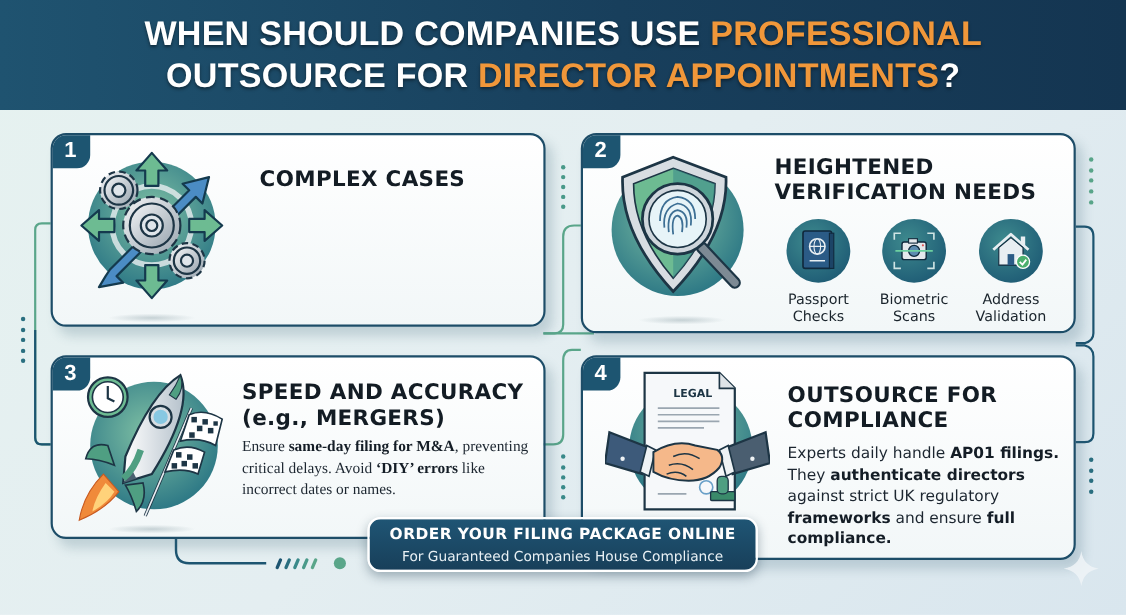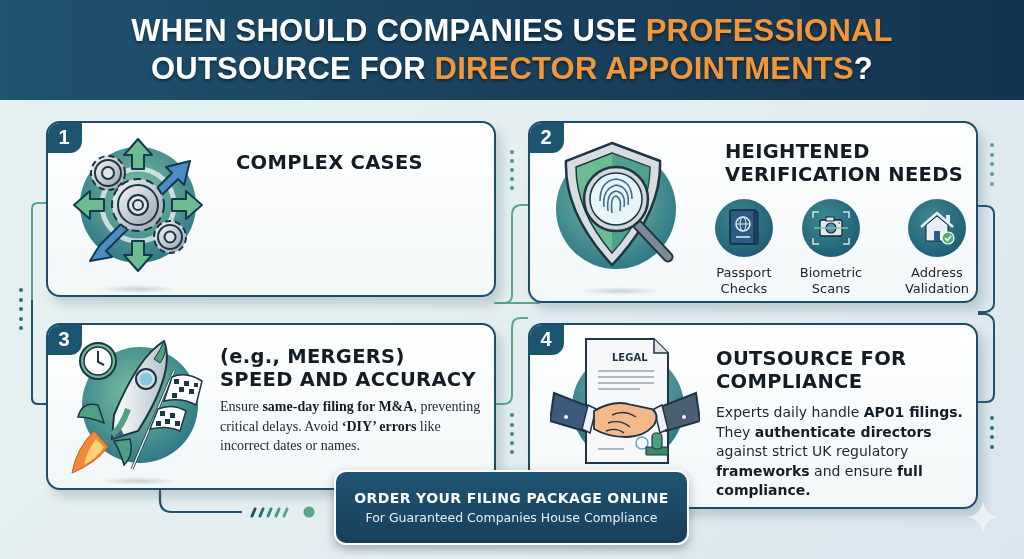--- a/index.html
+++ b/index.html
@@ -53,21 +53,21 @@
 
   .sub-item { position: absolute; width: 80px; text-align: center; }
   .sub-item .circ {
     width: 58px; height: 58px; border-radius: 50%; margin: 0 auto;
     background: radial-gradient(circle at 40% 35%, #3e8a8e 0%, #226178 70%, #1b4f68 100%);
     display: flex; align-items: center; justify-content: center;
   }
   .sub-item .lbl { font-size: 13px; line-height: 15.5px; color: #1a242c; margin-top: 8px; }
 
   .cta {
-    position: absolute; left: 334px; top: 470px; width: 355px; height: 75px;
+    position: absolute; left: 334px; top: 470px; width: 355px; height: 50px;
     background: linear-gradient(180deg, #1f5574 0%, #183f5a 100%);
     border: 2.5px solid #ffffff; border-radius: 12px;
     box-shadow: 0 4px 10px rgba(20,50,70,0.35);
     display: flex; flex-direction: column; align-items: center; justify-content: center;
     cursor: pointer;
   }
   .cta .main { color: #fff; font-weight: bold; font-size: 14px; letter-spacing: 0.4px; font-family: "DejaVu Sans", sans-serif; }
   .cta .sub { color: #e8f0f4; font-size: 12.5px; margin-top: 4px; font-family: "DejaVu Sans", sans-serif; }
 
   .sparkle { position: absolute; left: 966px; top: 500px; }
@@ -201,21 +201,21 @@
       <circle cx="66" cy="66" r="26" fill="#e7f4f8" stroke="#1d3545" stroke-width="1.5"></circle>
       <g fill="none" stroke="#3d6f94" stroke-width="1.6">
         <path d="M54 74 Q52 56 66 52 Q80 54 78 72"></path>
         <path d="M58 78 Q56 60 66 58 Q76 60 74 74"></path>
         <path d="M62 80 Q60 64 66 63 Q72 65 70 78"></path>
         <path d="M50 68 Q50 48 66 46 Q82 48 82 66"></path>
       </g>
     </svg>
   </div>
   <div class="icon-shadow" style="left:50px; top:164px; width:80px;"></div>
-  <div class="title" style="left:174px; top:17px;margin-left:21px;">
+  <div class="title" style="left:174px; top:17px;">
     <div>HEIGHTENED</div>
     <div>VERIFICATION NEEDS</div>
   </div>
 
   <div class="sub-item" style="left:174px; top:76px;">
     <div class="circ">
       <svg width="34" height="40" viewBox="0 0 34 40">
           <rect x="3" y="2" width="26" height="34" rx="2" fill="#2b5b86" stroke="#10293c" stroke-width="1.5"></rect>
           <rect x="27" y="4" width="4" height="32" fill="#1c4466" stroke="#10293c" stroke-width="1"></rect>
           <circle cx="16" cy="16" r="7" fill="none" stroke="#e8eef2" stroke-width="1.5"></circle>
@@ -243,21 +243,21 @@
           <circle cx="20" cy="18" r="5" fill="#5d8bb0" stroke="#10293c" stroke-width="1.2"></circle>
           <circle cx="28" cy="13" r="1" fill="#e05555"></circle>
           <line x1="3" y1="18" x2="37" y2="18" stroke="#6dd0a0" stroke-width="1.5"></line>
         </svg>
     </div>
     <div class="lbl">
         <div>Biometric</div>
         <div>Scans</div>
       </div>
   </div>
-  <div class="sub-item" style="left:349px; top:76px;margin-left:18px;">
+  <div class="sub-item" style="left:349px; top:76px;">
     <div class="circ">
       <svg width="40" height="38" viewBox="0 0 40 38">
           <path d="M4 18 L20 4 L36 18" fill="none" stroke="#e8eef2" stroke-width="2.5" stroke-linejoin="round"></path>
           <rect x="29" y="6" width="4" height="8" fill="#e8eef2"></rect>
           <path d="M9 16 V32 H31 V16 L20 7 Z" fill="#e8eef2" stroke="#10293c" stroke-width="1"></path>
           <rect x="17" y="22" width="6" height="10" fill="#2b5b86"></rect>
           <circle cx="31" cy="29" r="6" fill="#4caf6e" stroke="#fff" stroke-width="1.2"></circle>
           <path d="M28 29 L30.5 31.5 L34 27" fill="none" stroke="#fff" stroke-width="1.6"></path>
         </svg>
     </div>
@@ -317,22 +317,22 @@
       <circle cx="78" cy="48" r="10" fill="#d6dde2" stroke="#1d3545" stroke-width="2"></circle>
       <circle cx="78" cy="48" r="6.5" fill="#87c8e2"></circle>
 
       <circle cx="30" cy="30" r="18" fill="#6dbb92" stroke="#1d3545" stroke-width="2"></circle>
       <circle cx="30" cy="30" r="14" fill="#fff" stroke="#1d3545" stroke-width="1.5"></circle>
       <path d="M30 20 V31 L36 34" fill="none" stroke="#1d3545" stroke-width="2"></path>
     </svg>
   </div>
   <div class="icon-shadow" style="left:50px; top:152px; width:80px;"></div>
   <div class="title" style="left:172px; top:20px;">
+    <div>SPEED AND ACCURACY</div>
     <div>(e.g., MERGERS)</div>
-    <div>SPEED AND ACCURACY</div>
   </div>
   <div class="desc" style="left:172px; top:72px; width:270px;font-family:Liberation Serif, serif;">
     <span>Ensure </span><b>same-day filing for M&amp;A</b><span>, preventing critical delays. Avoid </span><b>‘DIY’ errors</b><span> like incorrect dates or names.</span>
   </div>
 </div>
 
 <div class="card" style="left:528px; top:323px; width:450px; height:186px;">
   <div class="badge">4</div>
   <div class="icon-wrap" style="left:20px; top:8px; width:150px; height:140px;">
     <svg width="150" height="140" viewBox="0 0 150 140">

